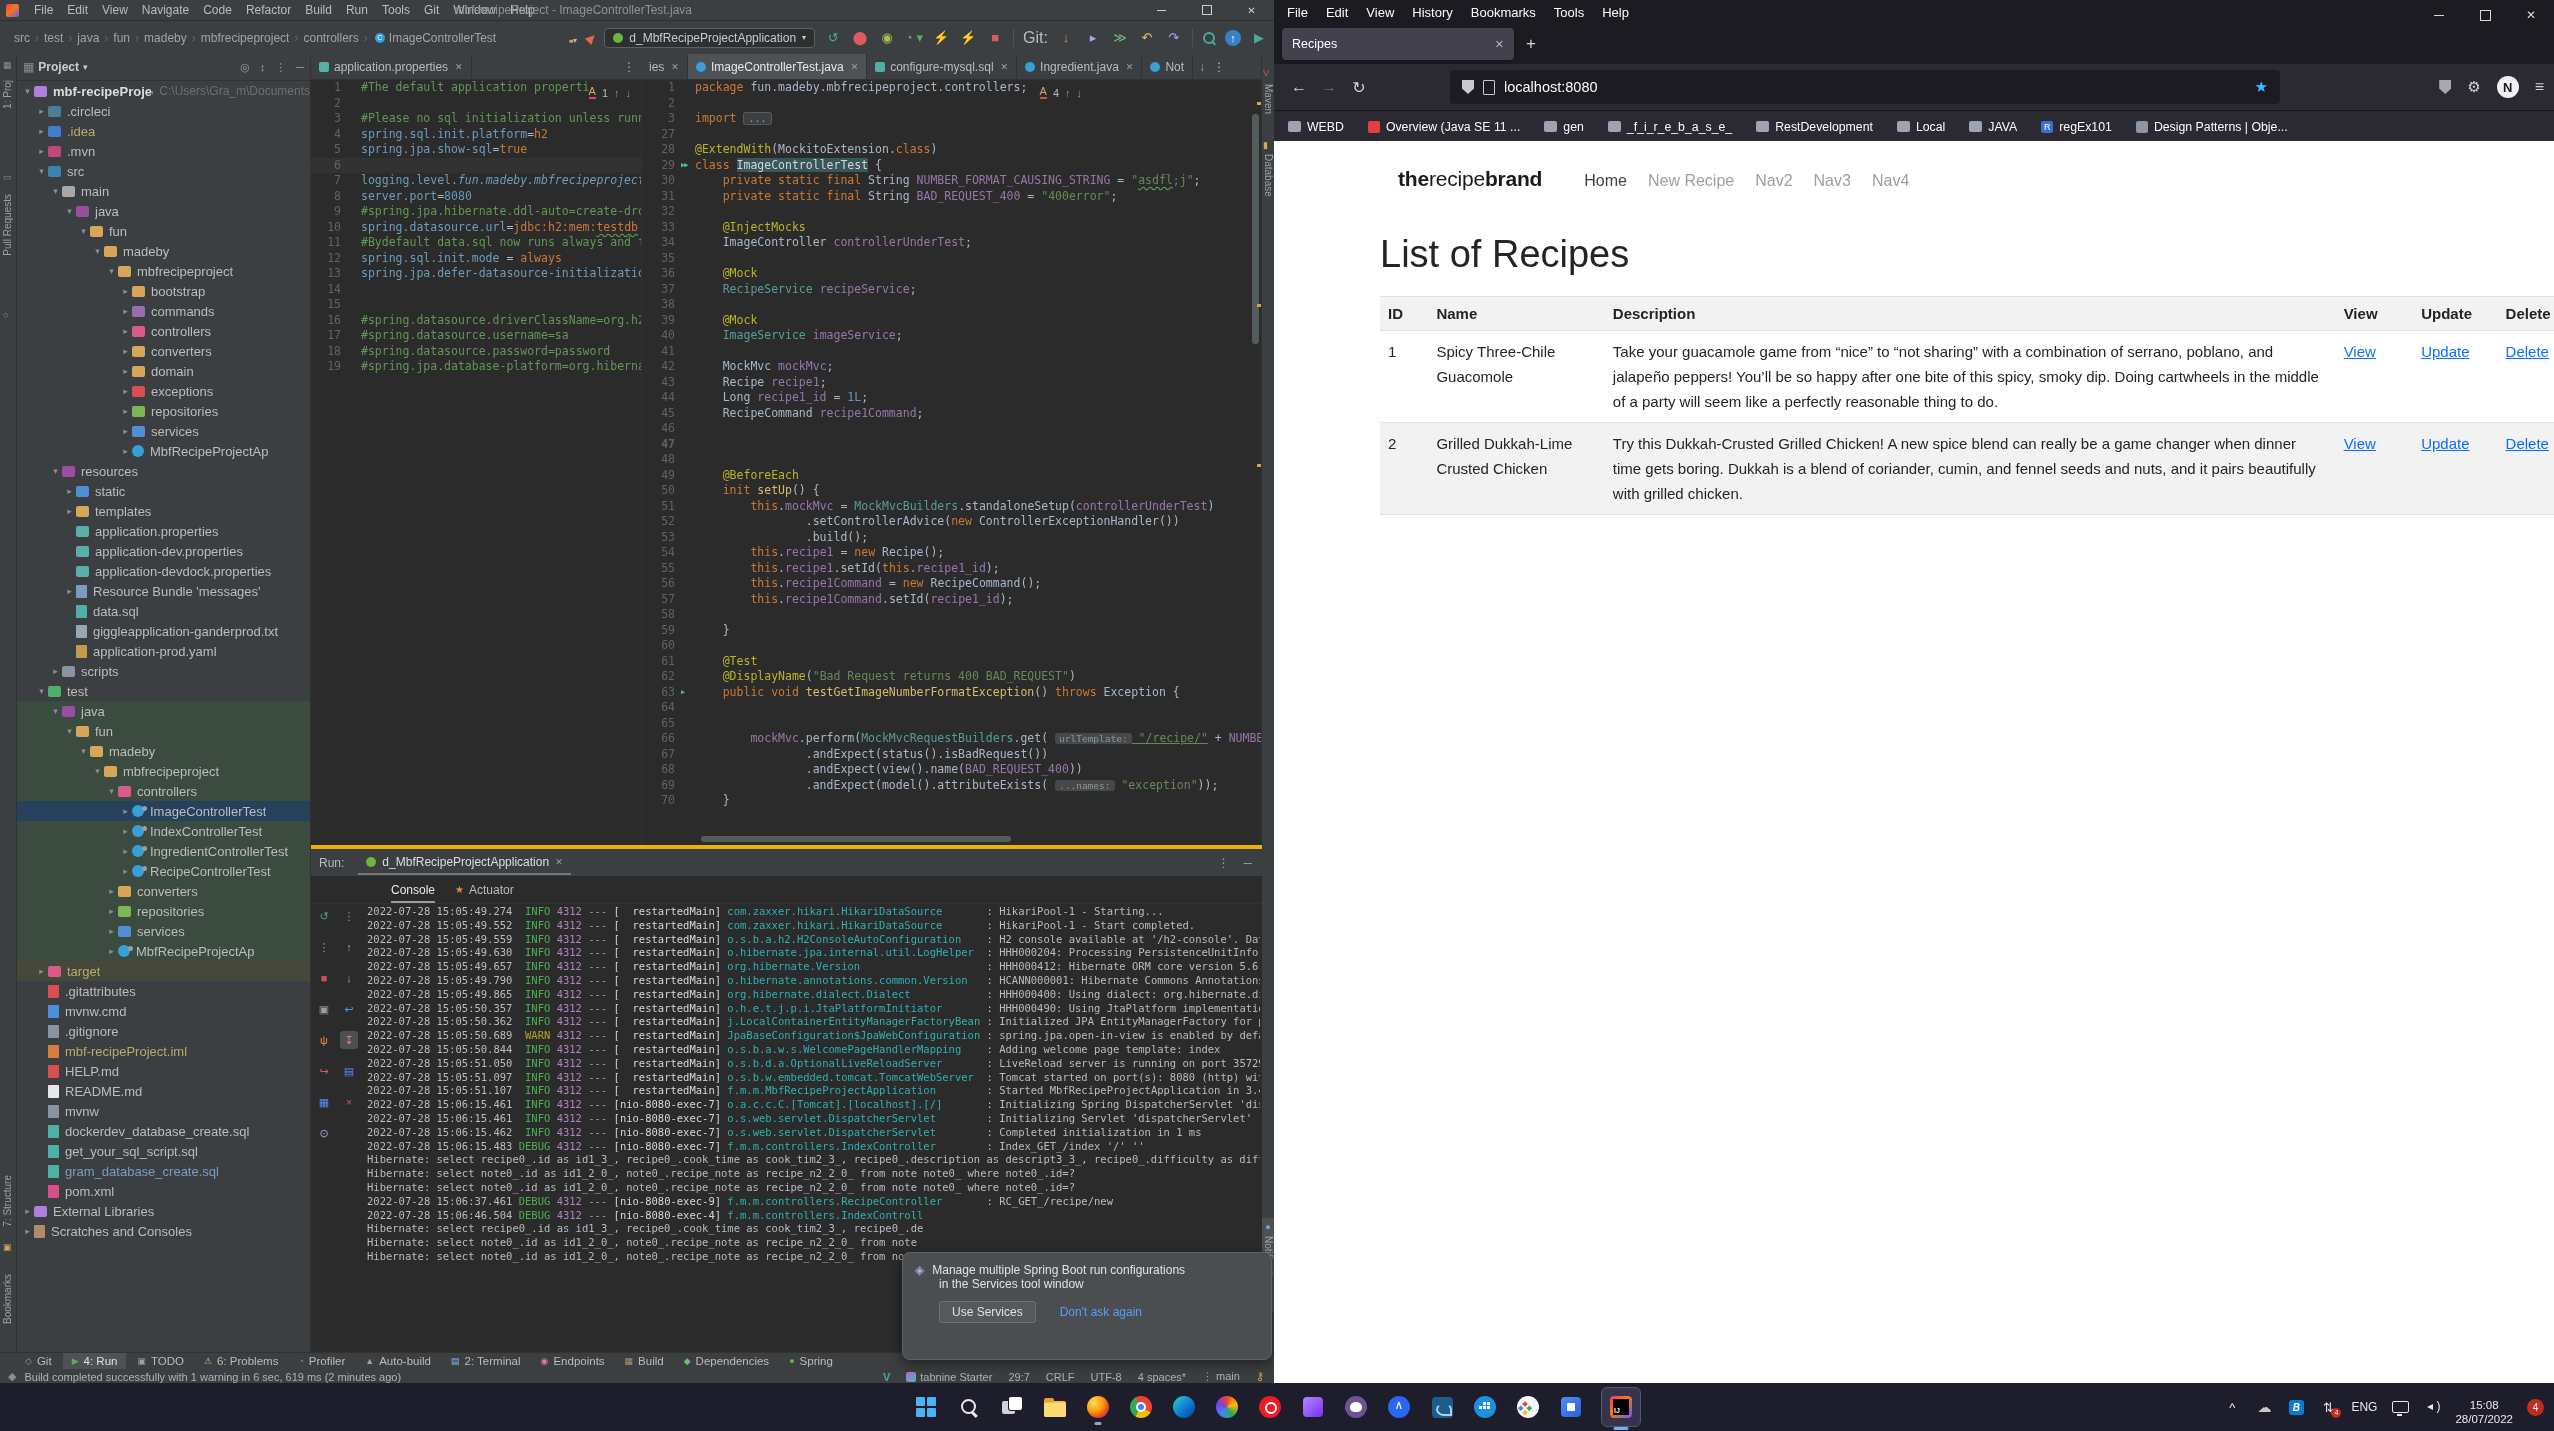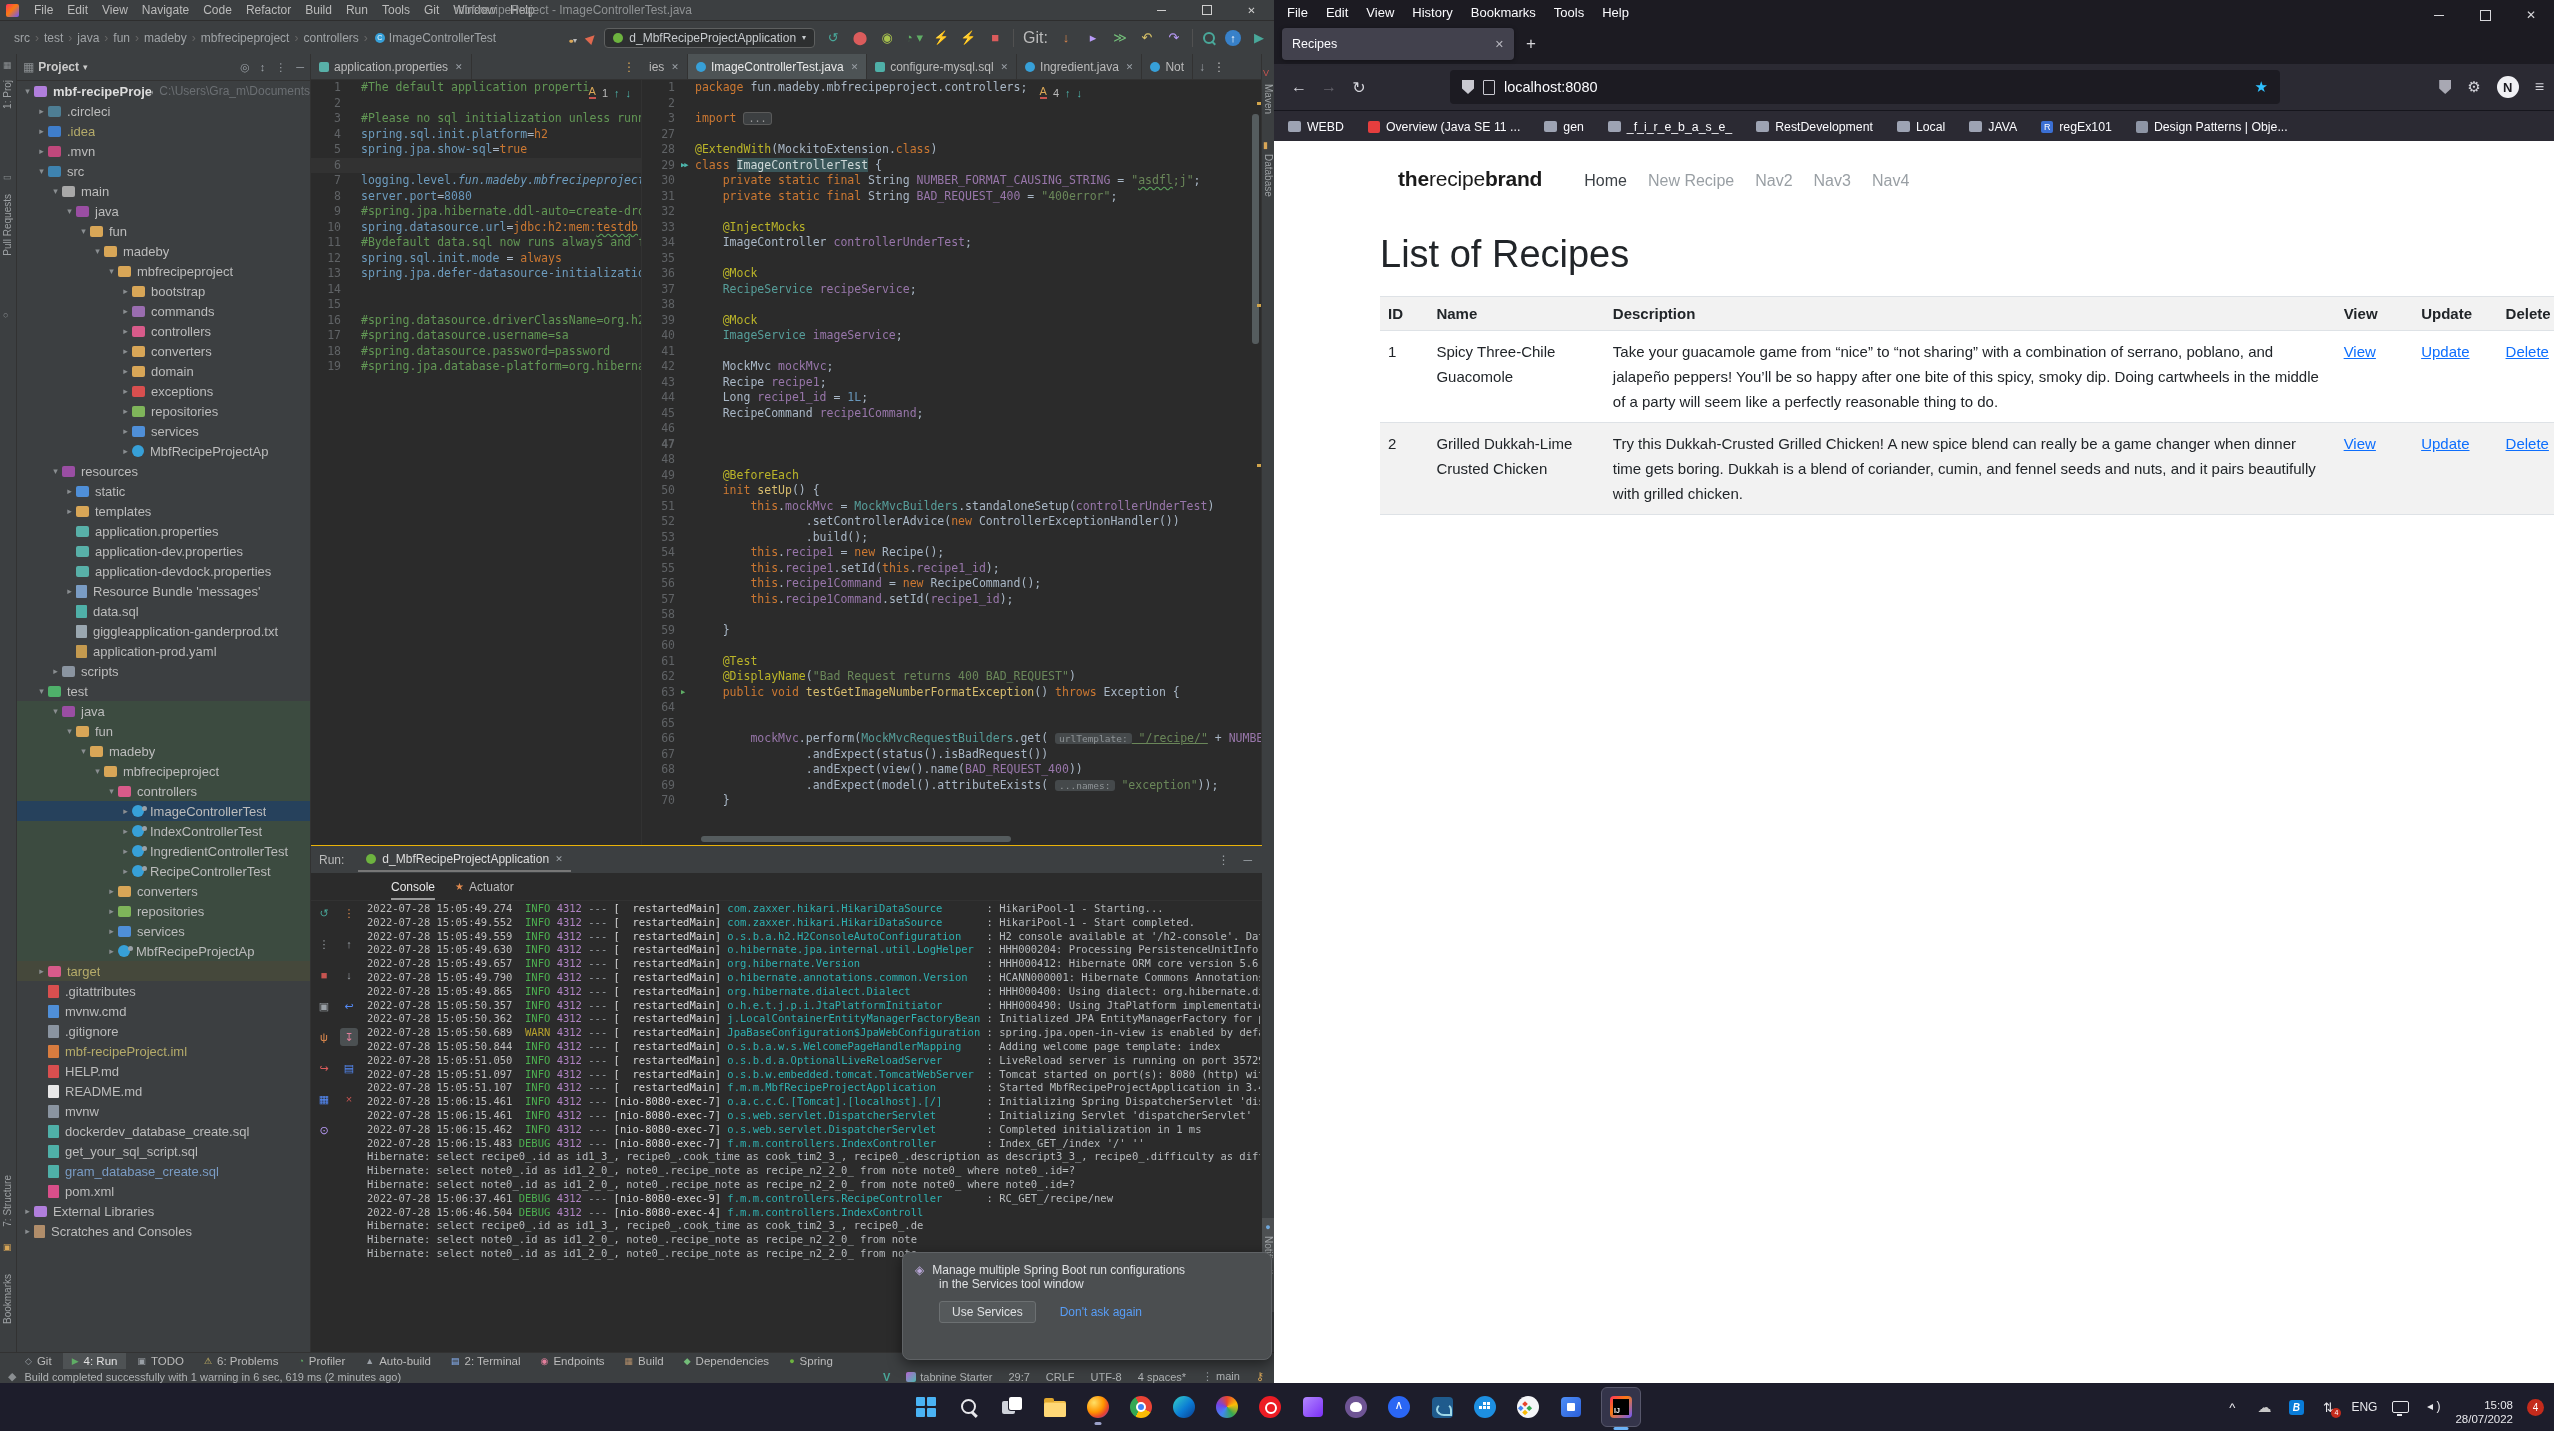--- a/index.html
+++ b/index.html
@@ -91,21 +91,21 @@
   .occ{position:absolute;display:flex;gap:6px;align-items:center;font-size:11px;color:#bbb;font-family:"Liberation Sans",sans-serif;}
   .occ .A{color:#d8a657;border-bottom:2px solid #c75450;line-height:11px;}
   .occ .ar{color:#4db6ac;}
   .vsb{position:absolute;width:7px;background:#555c5e;border-radius:3px;right:2px;}
   .hsb{position:absolute;height:6px;background:#555c5e;border-radius:3px;bottom:3px;}
   .stripe{position:absolute;width:4px;height:3px;background:#d1a54b;right:1px;}
   
   .rst{position:absolute;right:0;top:54px;width:12px;bottom:31px;background:#3c3f41;border-left:1px solid #323232;font-size:10px;color:#9da1a4;}
   .notif-tab{position:absolute;right:0;width:12px;height:90px;background:#4d5052;display:flex;flex-direction:column;align-items:center;padding-top:4px;gap:4px;}
   
-  .runp{position:absolute;left:311px;top:845px;width:951px;height:507px;background:#2b2b2b;border-top:1px solid #eab308;}
+  .runp{position:absolute;left:311px;top:845px;width:951px;height:507px;background:#2b2b2b;border-top:4px solid #eab308;}
   .run-hd{height:27px;background:#3c3f41;display:flex;align-items:center;font-size:12px;color:#bbb;padding-left:8px;position:relative;}
   .run-tab{display:flex;align-items:center;gap:6px;margin-left:14px;padding:4px 8px;border-bottom:2px solid #777;color:#ddd;}
   .run-hic{position:absolute;right:10px;display:flex;gap:14px;color:#9aa0a6;}
   .run-tabs{height:27px;display:flex;align-items:center;gap:20px;padding-left:80px;font-size:12px;color:#bbb;border-bottom:1px solid #323232;}
   .rtab{display:flex;align-items:center;gap:5px;height:100%;}
   .rtab.active{color:#e8e8e8;box-shadow:inset 0 -2px 0 #9a9a9a;}
   .actu{color:#e08a4e;font-size:10px;}
   .rc{position:absolute;top:58px;display:flex;flex-direction:column;gap:13px;align-items:center;width:24px;font-size:11px;}
   .rc1{left:1px;} .rc2{left:26px;}
   .rc span{width:18px;height:18px;display:flex;align-items:center;justify-content:center;border-radius:3px;}
@@ -212,21 +212,21 @@
   .ijl::after{content:"IJ";position:absolute;left:3px;top:3px;right:3px;bottom:3px;background:#000;color:#fff;font-size:7px;font-weight:bold;display:flex;align-items:flex-end;padding:1px;}
   .tb-tray{position:absolute;right:10px;top:0;height:48px;display:flex;align-items:center;gap:14px;color:#e8e8ec;font-size:12px;}
   .trayic{display:flex;align-items:center;justify-content:center;width:18px;height:18px;position:relative;}
   .bt{width:15px;height:15px;background:#0a7cd8;border-radius:3px;color:#fff;font-size:10px;font-weight:bold;display:flex;align-items:center;justify-content:center;font-style:italic;}
   .updbadge{position:absolute;right:-4px;bottom:-2px;width:10px;height:10px;border-radius:50%;background:#c42b1c;color:#fff;font-size:7px;line-height:10px;text-align:center;}
   .netic{width:15px;height:10px;border:1.5px solid #e8e8ec;border-radius:2px;position:relative;}
   .netic::after{content:"";position:absolute;left:4px;bottom:-4px;width:5px;height:2px;background:#e8e8ec;}
   .spk{position:relative;width:16px;height:14px;}
   .spk::before{content:"";position:absolute;left:0;top:4px;border-top:3px solid transparent;border-bottom:3px solid transparent;border-right:6px solid #e8e8ec;transform:translateX(3px);}
   .spk::after{content:")";position:absolute;right:0;top:-1px;color:#e8e8ec;font-size:12px;}
-  .clock{text-align:right;font-size:11.5px;line-height:14px;margin-top:10px;}
+  .clock{text-align:center;font-size:11.5px;line-height:14px;margin-top:10px;}
   .badge4{width:17px;height:17px;border-radius:50%;background:#c42b1c;color:#fff;font-size:10px;display:flex;align-items:center;justify-content:center;}
 </style>
 </head>
 <body>
 
 <div id="ij">
   <div class="ij-title">
     <span class="ij-logo-sm"></span>
     <span class="ij-menus" id="ij-menus">
         <span>File</span>

